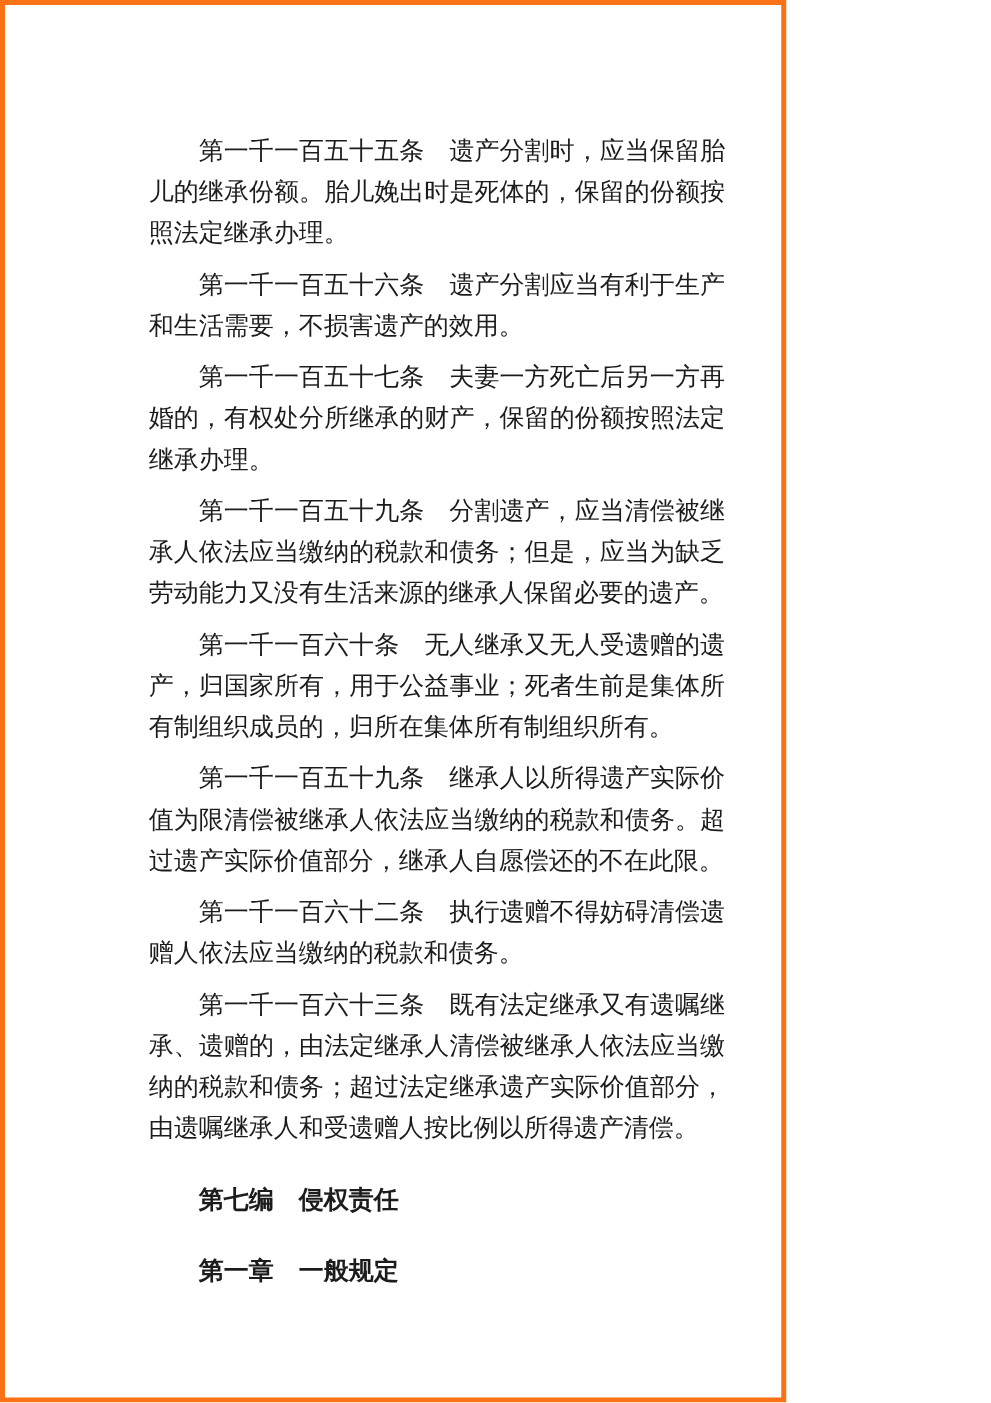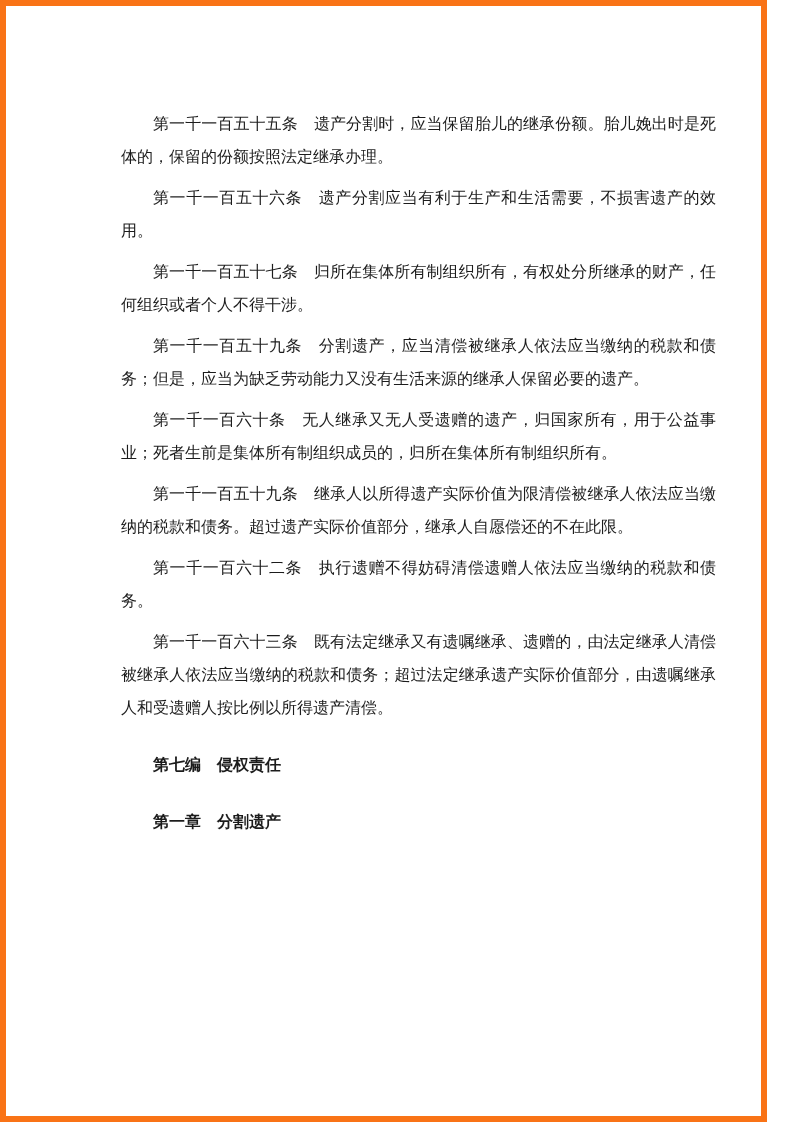--- a/index.html
+++ b/index.html
@@ -3,27 +3,27 @@
 <meta charset="utf-8">
 <style>
   html, body {
     margin: 0;
     padding: 0;
     background: #ffffff;
   }
   .page {
     position: relative;
     box-sizing: border-box;
-    width: 767px;
+    width: 629px;
     height: 1122px;
     background: #ffffff;
-    border: 6px solid #f97316;
+    border: 4px solid #f97316;
     padding: 101px 45px 0 115px;
     font-family: "Liberation Serif", "DejaVu Serif", serif;
-    font-size: 16px;
+    font-size: 20px;
     line-height: 33px;
     color: #1c1c1c;
     text-align: justify;
     text-justify: inter-ideograph;
     overflow: hidden;
   }
   .para {
     margin: 0 0 8px 0;
     text-indent: 2em;
     word-break: break-all;
@@ -33,21 +33,21 @@
     margin-bottom: 0;
     margin-top: 24px;
   }
 </style>
 </head>
 <body>
 
 <main class="page">
   <p class="para">第一千一百五十五条　遗产分割时，应当保留胎儿的继承份额。胎儿娩出时是死体的，保留的份额按照法定继承办理。</p>
   <p class="para">第一千一百五十六条　遗产分割应当有利于生产和生活需要，不损害遗产的效用。</p>
-  <p class="para">第一千一百五十七条　归所在集体所有制组织所有，有权处分所继承的财产，任何组织或者个人不得干涉。</p>
+  <p class="para">第一千一百五十七条　夫妻一方死亡后另一方再婚的，有权处分所继承的财产，保留的份额按照法定继承办理。</p>
   <p class="para">第一千一百五十九条　分割遗产，应当清偿被继承人依法应当缴纳的税款和债务；但是，应当为缺乏劳动能力又没有生活来源的继承人保留必要的遗产。</p>
   <p class="para">第一千一百六十条　无人继承又无人受遗赠的遗产，归国家所有，用于公益事业；死者生前是集体所有制组织成员的，归所在集体所有制组织所有。</p>
   <p class="para">第一千一百五十九条　继承人以所得遗产实际价值为限清偿被继承人依法应当缴纳的税款和债务。超过遗产实际价值部分，继承人自愿偿还的不在此限。</p>
   <p class="para">第一千一百六十二条　执行遗赠不得妨碍清偿遗赠人依法应当缴纳的税款和债务。</p>
   <p class="para">第一千一百六十三条　既有法定继承又有遗嘱继承、遗赠的，由法定继承人清偿被继承人依法应当缴纳的税款和债务；超过法定继承遗产实际价值部分，由遗嘱继承人和受遗赠人按比例以所得遗产清偿。</p>
   <p class="para heading">第七编　侵权责任</p>
-  <p class="para heading">第一章　分割遗产</p>
+  <p class="para heading">第一章　一般规定</p>
 </main>
 
 </body></html>

